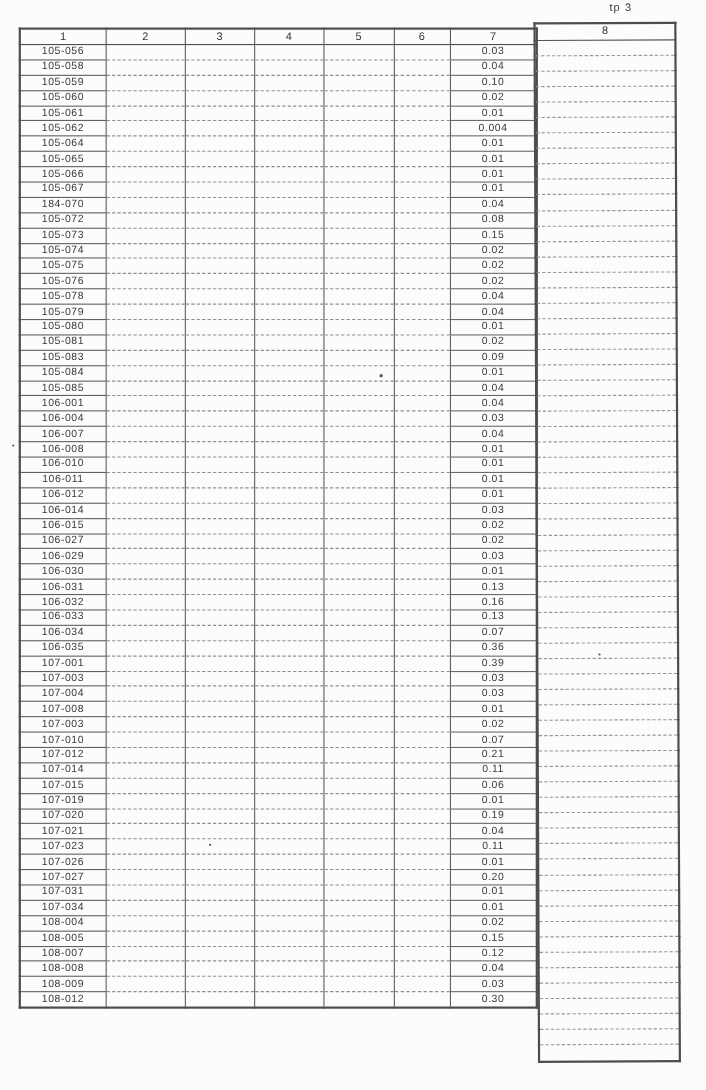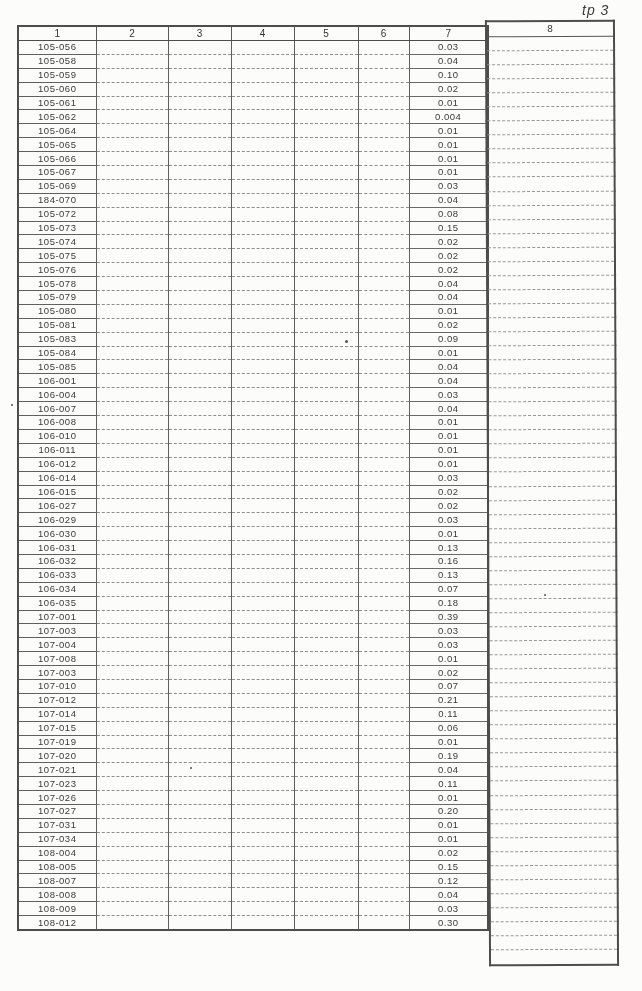--- a/index.html
+++ b/index.html
@@ -4,22 +4,22 @@
 <style>
   html,body{margin:0;padding:0;}
   body{
     width:642px;height:991px;position:relative;
     background:#fcfcfa;
     font-family:"Liberation Sans", sans-serif;
     color:#3d3d3d;
     overflow:hidden;
   }
   .page-label{
-    position:absolute;top:2px;left:582px;
-    font-size:14px;color:#3a3a3a;letter-spacing:1px;font-style:italic;
+    position:absolute;top:2px;left:554px;
+    font-size:10px;color:#3a3a3a;letter-spacing:1px;
   }
   .main-table-wrap{position:absolute;left:17px;top:25px;}
   table{border-collapse:collapse;table-layout:fixed;}
   #main-table{width:470px;border:2px solid #4d4d4d;}
   #main-table th{
     height:13px;padding:0;font-size:10px;font-weight:normal;color:#333;
     border-left:1px solid #5a5a5a;border-right:1px solid #5a5a5a;
     border-bottom:1px solid #4d4d4d;text-align:center;line-height:13px;
   }
   #main-table td{
@@ -168,245 +168,236 @@
         <tr>
           <td class="id-cell">105-067</td>
           <td class="empty-cell"></td>
           <td class="empty-cell"></td>
           <td class="empty-cell"></td>
           <td class="empty-cell"></td>
           <td class="empty-cell"></td>
           <td class="val-cell">0.01</td>
         </tr>
         <tr>
-          <td class="id-cell">105-069</td>
+          <td class="id-cell">184-070</td>
+          <td class="empty-cell"></td>
+          <td class="empty-cell"></td>
+          <td class="empty-cell"></td>
+          <td class="empty-cell"></td>
+          <td class="empty-cell"></td>
+          <td class="val-cell">0.04</td>
+        </tr>
+        <tr>
+          <td class="id-cell">105-072</td>
+          <td class="empty-cell"></td>
+          <td class="empty-cell"></td>
+          <td class="empty-cell"></td>
+          <td class="empty-cell"></td>
+          <td class="empty-cell"></td>
+          <td class="val-cell">0.08</td>
+        </tr>
+        <tr>
+          <td class="id-cell">105-073</td>
+          <td class="empty-cell"></td>
+          <td class="empty-cell"></td>
+          <td class="empty-cell"></td>
+          <td class="empty-cell"></td>
+          <td class="empty-cell"></td>
+          <td class="val-cell">0.15</td>
+        </tr>
+        <tr>
+          <td class="id-cell">105-074</td>
+          <td class="empty-cell"></td>
+          <td class="empty-cell"></td>
+          <td class="empty-cell"></td>
+          <td class="empty-cell"></td>
+          <td class="empty-cell"></td>
+          <td class="val-cell">0.02</td>
+        </tr>
+        <tr>
+          <td class="id-cell">105-075</td>
+          <td class="empty-cell"></td>
+          <td class="empty-cell"></td>
+          <td class="empty-cell"></td>
+          <td class="empty-cell"></td>
+          <td class="empty-cell"></td>
+          <td class="val-cell">0.02</td>
+        </tr>
+        <tr>
+          <td class="id-cell">105-076</td>
+          <td class="empty-cell"></td>
+          <td class="empty-cell"></td>
+          <td class="empty-cell"></td>
+          <td class="empty-cell"></td>
+          <td class="empty-cell"></td>
+          <td class="val-cell">0.02</td>
+        </tr>
+        <tr>
+          <td class="id-cell">105-078</td>
+          <td class="empty-cell"></td>
+          <td class="empty-cell"></td>
+          <td class="empty-cell"></td>
+          <td class="empty-cell"></td>
+          <td class="empty-cell"></td>
+          <td class="val-cell">0.04</td>
+        </tr>
+        <tr>
+          <td class="id-cell">105-079</td>
+          <td class="empty-cell"></td>
+          <td class="empty-cell"></td>
+          <td class="empty-cell"></td>
+          <td class="empty-cell"></td>
+          <td class="empty-cell"></td>
+          <td class="val-cell">0.04</td>
+        </tr>
+        <tr>
+          <td class="id-cell">105-080</td>
+          <td class="empty-cell"></td>
+          <td class="empty-cell"></td>
+          <td class="empty-cell"></td>
+          <td class="empty-cell"></td>
+          <td class="empty-cell"></td>
+          <td class="val-cell">0.01</td>
+        </tr>
+        <tr>
+          <td class="id-cell">105-081</td>
+          <td class="empty-cell"></td>
+          <td class="empty-cell"></td>
+          <td class="empty-cell"></td>
+          <td class="empty-cell"></td>
+          <td class="empty-cell"></td>
+          <td class="val-cell">0.02</td>
+        </tr>
+        <tr>
+          <td class="id-cell">105-083</td>
+          <td class="empty-cell"></td>
+          <td class="empty-cell"></td>
+          <td class="empty-cell"></td>
+          <td class="empty-cell"></td>
+          <td class="empty-cell"></td>
+          <td class="val-cell">0.09</td>
+        </tr>
+        <tr>
+          <td class="id-cell">105-084</td>
+          <td class="empty-cell"></td>
+          <td class="empty-cell"></td>
+          <td class="empty-cell"></td>
+          <td class="empty-cell"></td>
+          <td class="empty-cell"></td>
+          <td class="val-cell">0.01</td>
+        </tr>
+        <tr>
+          <td class="id-cell">105-085</td>
+          <td class="empty-cell"></td>
+          <td class="empty-cell"></td>
+          <td class="empty-cell"></td>
+          <td class="empty-cell"></td>
+          <td class="empty-cell"></td>
+          <td class="val-cell">0.04</td>
+        </tr>
+        <tr>
+          <td class="id-cell">106-001</td>
+          <td class="empty-cell"></td>
+          <td class="empty-cell"></td>
+          <td class="empty-cell"></td>
+          <td class="empty-cell"></td>
+          <td class="empty-cell"></td>
+          <td class="val-cell">0.04</td>
+        </tr>
+        <tr>
+          <td class="id-cell">106-004</td>
           <td class="empty-cell"></td>
           <td class="empty-cell"></td>
           <td class="empty-cell"></td>
           <td class="empty-cell"></td>
           <td class="empty-cell"></td>
           <td class="val-cell">0.03</td>
         </tr>
         <tr>
-          <td class="id-cell">184-070</td>
+          <td class="id-cell">106-007</td>
           <td class="empty-cell"></td>
           <td class="empty-cell"></td>
           <td class="empty-cell"></td>
           <td class="empty-cell"></td>
           <td class="empty-cell"></td>
           <td class="val-cell">0.04</td>
         </tr>
         <tr>
-          <td class="id-cell">105-072</td>
-          <td class="empty-cell"></td>
-          <td class="empty-cell"></td>
-          <td class="empty-cell"></td>
-          <td class="empty-cell"></td>
-          <td class="empty-cell"></td>
-          <td class="val-cell">0.08</td>
-        </tr>
-        <tr>
-          <td class="id-cell">105-073</td>
-          <td class="empty-cell"></td>
-          <td class="empty-cell"></td>
-          <td class="empty-cell"></td>
-          <td class="empty-cell"></td>
-          <td class="empty-cell"></td>
-          <td class="val-cell">0.15</td>
-        </tr>
-        <tr>
-          <td class="id-cell">105-074</td>
+          <td class="id-cell">106-008</td>
+          <td class="empty-cell"></td>
+          <td class="empty-cell"></td>
+          <td class="empty-cell"></td>
+          <td class="empty-cell"></td>
+          <td class="empty-cell"></td>
+          <td class="val-cell">0.01</td>
+        </tr>
+        <tr>
+          <td class="id-cell">106-010</td>
+          <td class="empty-cell"></td>
+          <td class="empty-cell"></td>
+          <td class="empty-cell"></td>
+          <td class="empty-cell"></td>
+          <td class="empty-cell"></td>
+          <td class="val-cell">0.01</td>
+        </tr>
+        <tr>
+          <td class="id-cell">106-011</td>
+          <td class="empty-cell"></td>
+          <td class="empty-cell"></td>
+          <td class="empty-cell"></td>
+          <td class="empty-cell"></td>
+          <td class="empty-cell"></td>
+          <td class="val-cell">0.01</td>
+        </tr>
+        <tr>
+          <td class="id-cell">106-012</td>
+          <td class="empty-cell"></td>
+          <td class="empty-cell"></td>
+          <td class="empty-cell"></td>
+          <td class="empty-cell"></td>
+          <td class="empty-cell"></td>
+          <td class="val-cell">0.01</td>
+        </tr>
+        <tr>
+          <td class="id-cell">106-014</td>
+          <td class="empty-cell"></td>
+          <td class="empty-cell"></td>
+          <td class="empty-cell"></td>
+          <td class="empty-cell"></td>
+          <td class="empty-cell"></td>
+          <td class="val-cell">0.03</td>
+        </tr>
+        <tr>
+          <td class="id-cell">106-015</td>
           <td class="empty-cell"></td>
           <td class="empty-cell"></td>
           <td class="empty-cell"></td>
           <td class="empty-cell"></td>
           <td class="empty-cell"></td>
           <td class="val-cell">0.02</td>
         </tr>
         <tr>
-          <td class="id-cell">105-075</td>
+          <td class="id-cell">106-027</td>
           <td class="empty-cell"></td>
           <td class="empty-cell"></td>
           <td class="empty-cell"></td>
           <td class="empty-cell"></td>
           <td class="empty-cell"></td>
           <td class="val-cell">0.02</td>
         </tr>
         <tr>
-          <td class="id-cell">105-076</td>
-          <td class="empty-cell"></td>
-          <td class="empty-cell"></td>
-          <td class="empty-cell"></td>
-          <td class="empty-cell"></td>
-          <td class="empty-cell"></td>
-          <td class="val-cell">0.02</td>
-        </tr>
-        <tr>
-          <td class="id-cell">105-078</td>
-          <td class="empty-cell"></td>
-          <td class="empty-cell"></td>
-          <td class="empty-cell"></td>
-          <td class="empty-cell"></td>
-          <td class="empty-cell"></td>
-          <td class="val-cell">0.04</td>
-        </tr>
-        <tr>
-          <td class="id-cell">105-079</td>
-          <td class="empty-cell"></td>
-          <td class="empty-cell"></td>
-          <td class="empty-cell"></td>
-          <td class="empty-cell"></td>
-          <td class="empty-cell"></td>
-          <td class="val-cell">0.04</td>
-        </tr>
-        <tr>
-          <td class="id-cell">105-080</td>
-          <td class="empty-cell"></td>
-          <td class="empty-cell"></td>
-          <td class="empty-cell"></td>
-          <td class="empty-cell"></td>
-          <td class="empty-cell"></td>
-          <td class="val-cell">0.01</td>
-        </tr>
-        <tr>
-          <td class="id-cell">105-081</td>
-          <td class="empty-cell"></td>
-          <td class="empty-cell"></td>
-          <td class="empty-cell"></td>
-          <td class="empty-cell"></td>
-          <td class="empty-cell"></td>
-          <td class="val-cell">0.02</td>
-        </tr>
-        <tr>
-          <td class="id-cell">105-083</td>
-          <td class="empty-cell"></td>
-          <td class="empty-cell"></td>
-          <td class="empty-cell"></td>
-          <td class="empty-cell"></td>
-          <td class="empty-cell"></td>
-          <td class="val-cell">0.09</td>
-        </tr>
-        <tr>
-          <td class="id-cell">105-084</td>
-          <td class="empty-cell"></td>
-          <td class="empty-cell"></td>
-          <td class="empty-cell"></td>
-          <td class="empty-cell"></td>
-          <td class="empty-cell"></td>
-          <td class="val-cell">0.01</td>
-        </tr>
-        <tr>
-          <td class="id-cell">105-085</td>
-          <td class="empty-cell"></td>
-          <td class="empty-cell"></td>
-          <td class="empty-cell"></td>
-          <td class="empty-cell"></td>
-          <td class="empty-cell"></td>
-          <td class="val-cell">0.04</td>
-        </tr>
-        <tr>
-          <td class="id-cell">106-001</td>
-          <td class="empty-cell"></td>
-          <td class="empty-cell"></td>
-          <td class="empty-cell"></td>
-          <td class="empty-cell"></td>
-          <td class="empty-cell"></td>
-          <td class="val-cell">0.04</td>
-        </tr>
-        <tr>
-          <td class="id-cell">106-004</td>
+          <td class="id-cell">106-029</td>
           <td class="empty-cell"></td>
           <td class="empty-cell"></td>
           <td class="empty-cell"></td>
           <td class="empty-cell"></td>
           <td class="empty-cell"></td>
           <td class="val-cell">0.03</td>
         </tr>
         <tr>
-          <td class="id-cell">106-007</td>
-          <td class="empty-cell"></td>
-          <td class="empty-cell"></td>
-          <td class="empty-cell"></td>
-          <td class="empty-cell"></td>
-          <td class="empty-cell"></td>
-          <td class="val-cell">0.04</td>
-        </tr>
-        <tr>
-          <td class="id-cell">106-008</td>
-          <td class="empty-cell"></td>
-          <td class="empty-cell"></td>
-          <td class="empty-cell"></td>
-          <td class="empty-cell"></td>
-          <td class="empty-cell"></td>
-          <td class="val-cell">0.01</td>
-        </tr>
-        <tr>
-          <td class="id-cell">106-010</td>
-          <td class="empty-cell"></td>
-          <td class="empty-cell"></td>
-          <td class="empty-cell"></td>
-          <td class="empty-cell"></td>
-          <td class="empty-cell"></td>
-          <td class="val-cell">0.01</td>
-        </tr>
-        <tr>
-          <td class="id-cell">106-011</td>
-          <td class="empty-cell"></td>
-          <td class="empty-cell"></td>
-          <td class="empty-cell"></td>
-          <td class="empty-cell"></td>
-          <td class="empty-cell"></td>
-          <td class="val-cell">0.01</td>
-        </tr>
-        <tr>
-          <td class="id-cell">106-012</td>
-          <td class="empty-cell"></td>
-          <td class="empty-cell"></td>
-          <td class="empty-cell"></td>
-          <td class="empty-cell"></td>
-          <td class="empty-cell"></td>
-          <td class="val-cell">0.01</td>
-        </tr>
-        <tr>
-          <td class="id-cell">106-014</td>
-          <td class="empty-cell"></td>
-          <td class="empty-cell"></td>
-          <td class="empty-cell"></td>
-          <td class="empty-cell"></td>
-          <td class="empty-cell"></td>
-          <td class="val-cell">0.03</td>
-        </tr>
-        <tr>
-          <td class="id-cell">106-015</td>
-          <td class="empty-cell"></td>
-          <td class="empty-cell"></td>
-          <td class="empty-cell"></td>
-          <td class="empty-cell"></td>
-          <td class="empty-cell"></td>
-          <td class="val-cell">0.02</td>
-        </tr>
-        <tr>
-          <td class="id-cell">106-027</td>
-          <td class="empty-cell"></td>
-          <td class="empty-cell"></td>
-          <td class="empty-cell"></td>
-          <td class="empty-cell"></td>
-          <td class="empty-cell"></td>
-          <td class="val-cell">0.02</td>
-        </tr>
-        <tr>
-          <td class="id-cell">106-029</td>
-          <td class="empty-cell"></td>
-          <td class="empty-cell"></td>
-          <td class="empty-cell"></td>
-          <td class="empty-cell"></td>
-          <td class="empty-cell"></td>
-          <td class="val-cell">0.03</td>
-        </tr>
-        <tr>
           <td class="id-cell">106-030</td>
           <td class="empty-cell"></td>
           <td class="empty-cell"></td>
           <td class="empty-cell"></td>
           <td class="empty-cell"></td>
           <td class="empty-cell"></td>
           <td class="val-cell">0.01</td>
         </tr>
         <tr>
           <td class="id-cell">106-031</td>
@@ -444,21 +435,21 @@
           <td class="empty-cell"></td>
           <td class="val-cell">0.07</td>
         </tr>
         <tr>
           <td class="id-cell">106-035</td>
           <td class="empty-cell"></td>
           <td class="empty-cell"></td>
           <td class="empty-cell"></td>
           <td class="empty-cell"></td>
           <td class="empty-cell"></td>
-          <td class="val-cell">0.18</td>
+          <td class="val-cell">0.36</td>
         </tr>
         <tr>
           <td class="id-cell">107-001</td>
           <td class="empty-cell"></td>
           <td class="empty-cell"></td>
           <td class="empty-cell"></td>
           <td class="empty-cell"></td>
           <td class="empty-cell"></td>
           <td class="val-cell">0.39</td>
         </tr>

